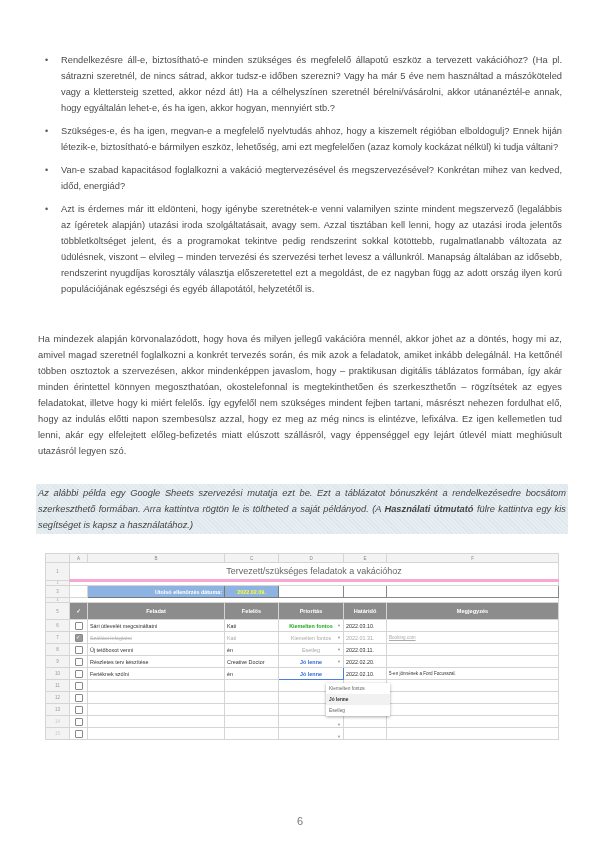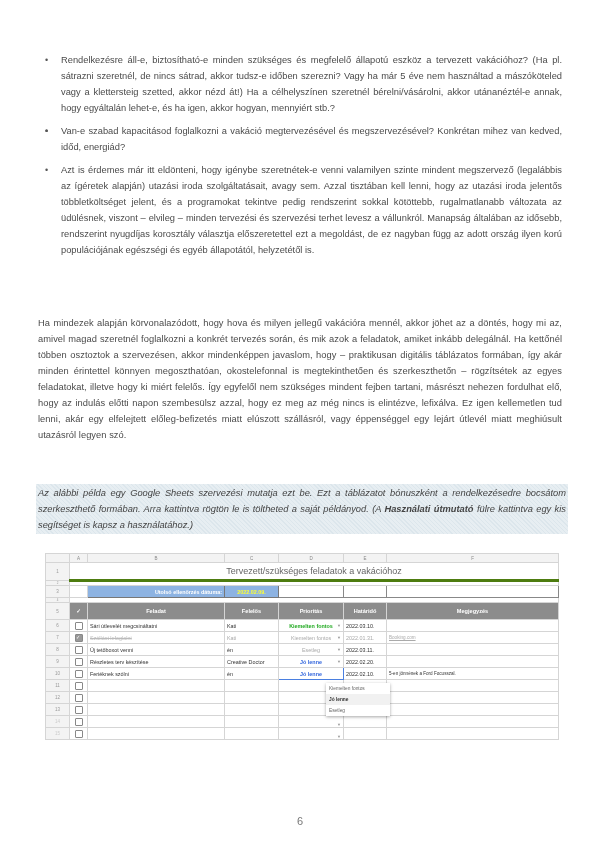--- a/index.html
+++ b/index.html
@@ -5,34 +5,34 @@
   html, body { margin: 0; padding: 0; background: #ffffff; }
   body { width: 600px; height: 848px; position: relative; overflow: hidden;
          font-family: "Liberation Sans", "DejaVu Sans", sans-serif; color: #444; }
   .page { position: absolute; left: 0; top: 0; width: 600px; height: 848px; }
   .body-text { position: absolute; left: 38px; width: 524px; font-size: 9.3px; line-height: 16px;
                text-align: justify; color: #4a4a4a; letter-spacing: 0.05px; }
   ul.bullets { list-style: none; margin: 0; padding: 0; position: absolute; left: 38px; top: 52px; width: 524px; }
   ul.bullets li { position: relative; padding-left: 23px; font-size: 9.3px; line-height: 16px;
                   text-align: justify; color: #4a4a4a; margin-bottom: 7px; }
   ul.bullets li .dot { position: absolute; left: 7px; top: 0; font-size: 9px; color: #555; }
-  .para { top: 315px; }
+  .para { top: 331px; }
   .callout { position: absolute; left: 36px; top: 484px; width: 528px; padding: 1px 2px;
              background: repeating-linear-gradient(45deg, #dce6ec 0 1px, #e7eef2 1px 3px);
              font-size: 9.3px; line-height: 16px; font-style: italic; color: #444; text-align: justify; }
   .callout b { font-weight: bold; }
 
   
   .sheet { position: absolute; left: 45px; top: 553px; width: 513px; height: 195px; background: #fff;
            font-family: "Liberation Sans", sans-serif; font-size: 5.4px; color: #333; }
   .sheet table { border-collapse: collapse; table-layout: fixed; width: 513px; }
   .sheet td { border: 1px solid #d5d5d5; padding: 0 2px; height: 11px; white-space: nowrap; overflow: hidden; }
   .sheet .colhdr td { background: #f3f3f3; color: #888; text-align: center; height: 8px; font-size: 4.5px; }
   .sheet td.rowhdr { background: #f3f3f3; color: #999; text-align: center; font-size: 4.5px; }
-  .sheet .title td.merge { text-align: center; font-size: 9px; color: #666; height: 16px; border-bottom: 3px solid #4d7c0f; }
+  .sheet .title td.merge { text-align: center; font-size: 9px; color: #666; height: 16px; border-bottom: 3px solid #f9a8d4; }
   .sheet tr.thin td { height: 3px; font-size: 3px; }
   .sheet td.blue { background: #8db3e2; color: #fff; font-weight: bold; text-align: right; border: 1px solid #777; }
   .sheet td.date-yellow { background: #8db3e2; color: #ffff33; font-weight: bold; text-align: center; border: 1px solid #777; }
   .sheet td.boxed { border: 1px solid #888; }
   .sheet .hdr td.h { background: #8c8c8c; color: #fff; font-weight: bold; text-align: center; height: 16px; font-size: 5.6px; }
   .sheet .cb { display: inline-block; width: 6px; height: 6px; border: 1px solid #888; border-radius: 1px; vertical-align: middle; background: #fff; }
   .sheet .cb.checked { background: #999; position: relative; }
   .sheet .cb.checked::after { content: "✓"; color: #fff; font-size: 5px; position: absolute; left: 0.5px; top: -1px; }
   .sheet .strike { color: #bbb; text-decoration: line-through; }
   .sheet .pr { text-align: center; position: relative; }
@@ -49,21 +49,21 @@
   .page-number { position: absolute; left: 0; width: 600px; top: 815px; text-align: center;
                  font-size: 11px; color: #777; }
 </style>
 </head>
 <body>
 
 <div class="page">
 
   <ul class="bullets">
     <li><span class="dot">•</span><span>Rendelkezésre áll-e, biztosítható-e minden szükséges és megfelelő állapotú eszköz a tervezett vakációhoz? (Ha pl. sátrazni szeretnél, de nincs sátrad, akkor tudsz-e időben szerezni? Vagy ha már 5 éve nem használtad a mászóköteled vagy a klettersteig szetted, akkor nézd át!) Ha a célhelyszínen szeretnél bérelni/vásárolni, akkor utánanéztél-e annak, hogy egyáltalán lehet-e, és ha igen, akkor hogyan, mennyiért stb.?</span></li>
-    <li><span class="dot">•</span></li>
+    <li><span class="dot">•</span><span>Szükséges-e, és ha igen, megvan-e a megfelelő nyelvtudás ahhoz, hogy a kiszemelt régióban elboldogulj? Ennek hiján létezik-e, biztosítható-e bármilyen eszköz, lehetőség, ami ezt megfelelően (azaz komoly kockázat nélkül) ki tudja váltani?</span></li>
     <li><span class="dot">•</span><span>Van-e szabad kapacitásod foglalkozni a vakáció megtervezésével és megszervezésével? Konkrétan mihez van kedved, időd, energiád?</span></li>
     <li><span class="dot">•</span><span>Azt is érdemes már itt eldönteni, hogy igénybe szeretnétek-e venni valamilyen szinte mindent megszervező (legalábbis az ígéretek alapján) utazási iroda szolgáltatásait, avagy sem. Azzal tisztában kell lenni, hogy az utazási iroda jelentős többletköltséget jelent, és a programokat tekintve pedig rendszerint sokkal kötöttebb, rugalmatlanabb változata az üdülésnek, viszont – elvileg – minden tervezési és szervezési terhet levesz a vállunkról. Manapság általában az idősebb, rendszerint nyugdíjas korosztály választja előszeretettel ezt a megoldást, de ez nagyban függ az adott ország ilyen korú populációjának egészségi és egyéb állapotától, helyzetétől is.</span></li>
   </ul>
 
   <p class="body-text para" style="margin:0">Ha mindezek alapján körvonalazódott, hogy hova és milyen jellegű vakációra mennél, akkor jöhet az a döntés, hogy mi az, amivel magad szeretnél foglalkozni a konkrét tervezés során, és mik azok a feladatok, amiket inkább delegálnál. Ha kettőnél többen osztoztok a szervezésen, akkor mindenképpen javaslom, hogy – praktikusan digitális táblázatos formában, így akár minden érintettel könnyen megoszthatóan, okostelefonnal is megtekinthetően és szerkeszthetőn – rögzítsétek az egyes feladatokat, illetve hogy ki miért felelős. Így egyfelől nem szükséges mindent fejben tartani, másrészt nehezen fordulhat elő, hogy az indulás előtti napon szembesülsz azzal, hogy ez meg az még nincs is elintézve, lefixálva. Ez igen kellemetlen tud lenni, akár egy elfelejtett előleg-befizetés miatt elúszott szállásról, vagy éppenséggel egy lejárt útlevél miatt meghiúsult utazásról legyen szó.</p>
 
   <div class="callout">
     <span>Az alábbi példa egy Google Sheets szervezési mutatja ezt be. Ezt a táblázatot bónuszként a rendelkezésedre bocsátom szerkeszthető formában. Arra kattintva rögtön le is töltheted a saját példányod. (A </span><b>Használati útmutató</b><span> fülre kattintva egy kis segítséget is kapsz a használatához.)</span>
   </div>
 

